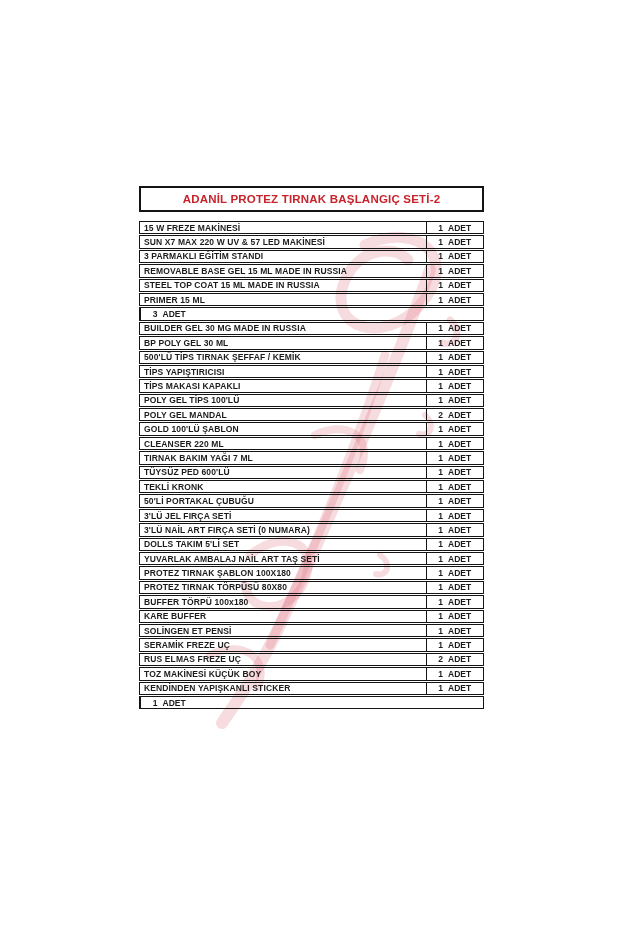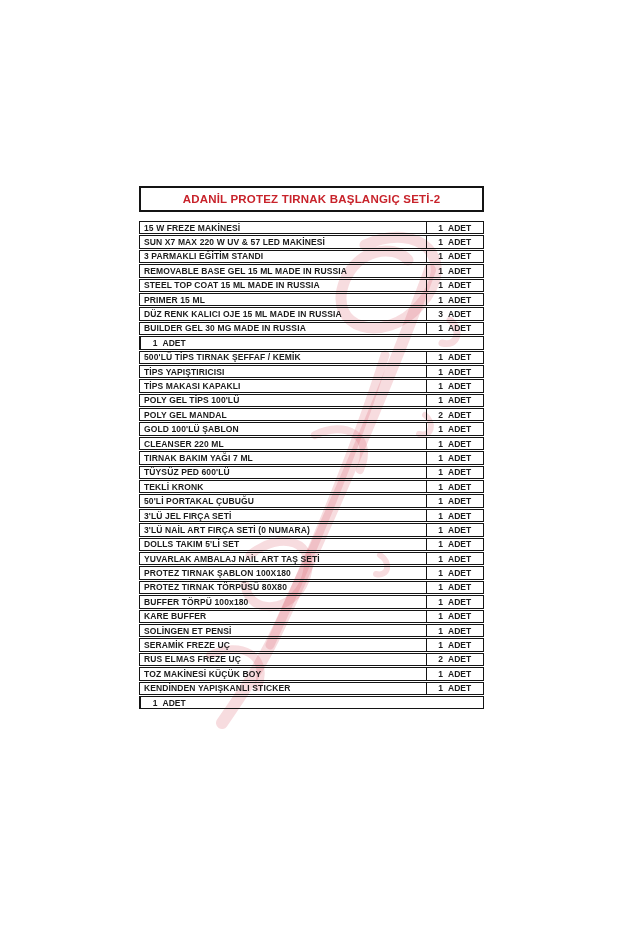--- a/index.html
+++ b/index.html
@@ -145,34 +145,34 @@
         </div>
       </div>
       <div class="row">
         <div class="cell-name">PRIMER 15 ML</div>
         <div class="cell-qty">
           <span>1</span>
           <span>ADET</span>
         </div>
       </div>
       <div class="row">
-        <div class="cell-name">DÜZ RENK KALICI OJE 15 ML MADE IN RUSSIA</div>
         <div class="cell-qty">
           <span>3</span>
           <span>ADET</span>
         </div>
       </div>
       <div class="row">
         <div class="cell-name">BUILDER GEL 30 MG MADE IN RUSSIA</div>
         <div class="cell-qty">
           <span>1</span>
           <span>ADET</span>
         </div>
       </div>
       <div class="row">
+        <div class="cell-name">BP POLY GEL 30 ML</div>
         <div class="cell-qty">
           <span>1</span>
           <span>ADET</span>
         </div>
       </div>
       <div class="row">
         <div class="cell-name">500'LÜ TİPS TIRNAK ŞEFFAF / KEMİK</div>
         <div class="cell-qty">
           <span>1</span>
           <span>ADET</span>

